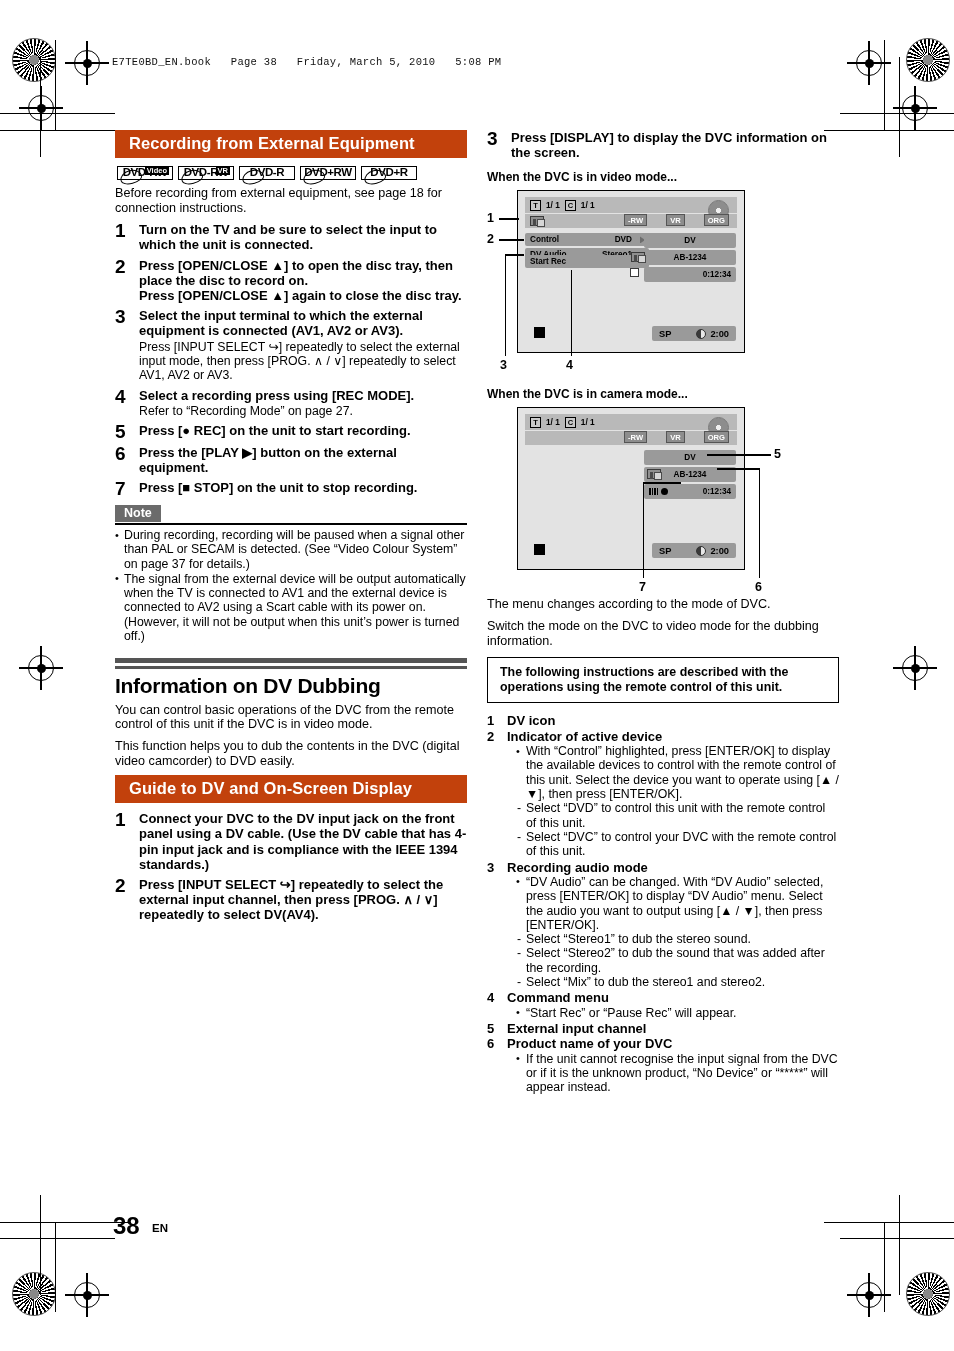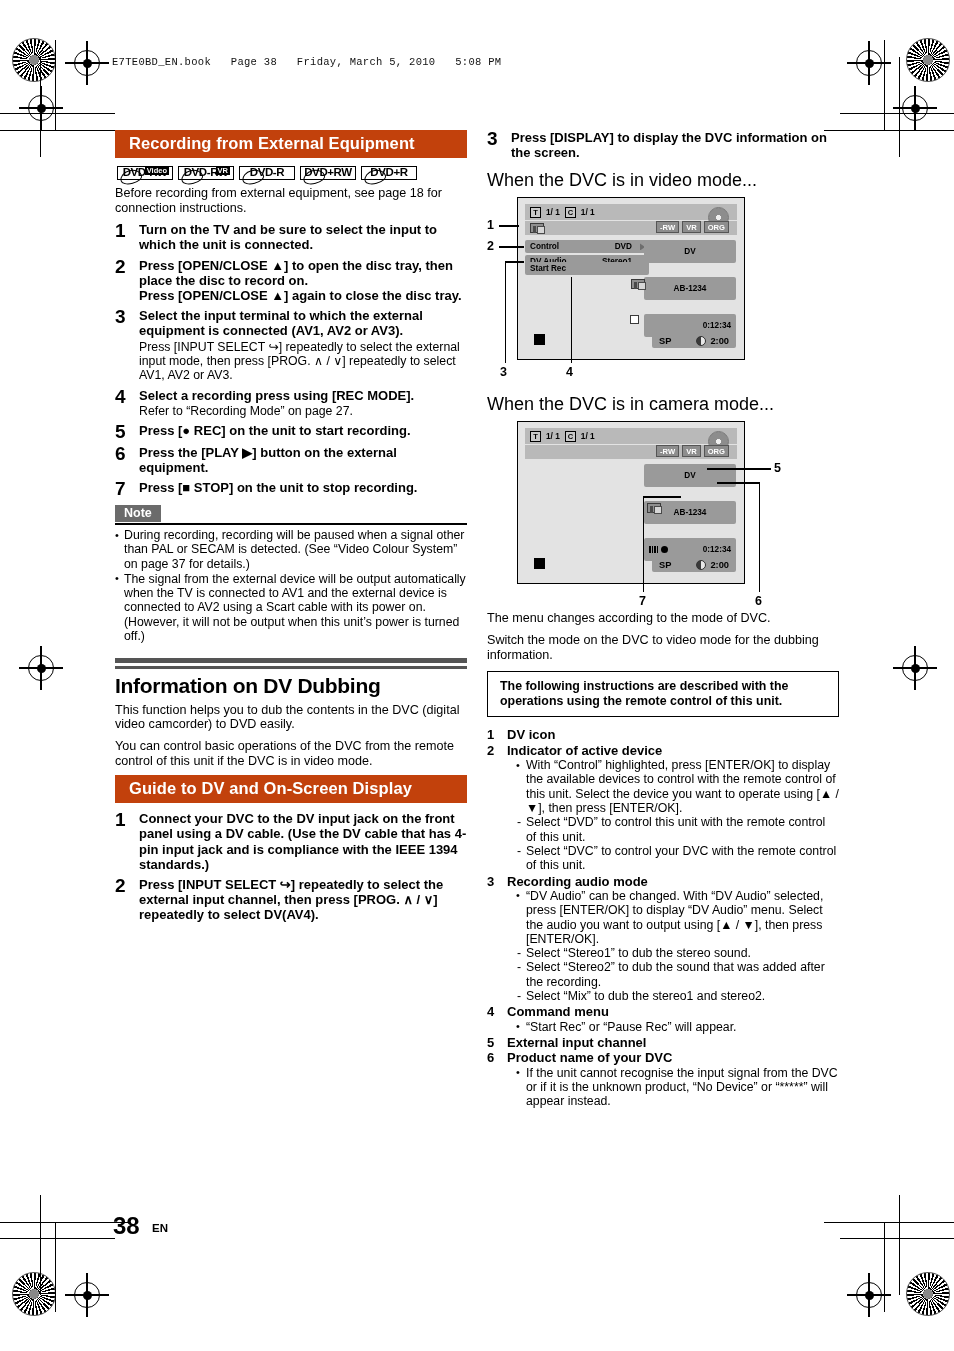--- a/index.html
+++ b/index.html
@@ -108,21 +108,21 @@
     font-size:12.3px; line-height:14.3px;
     padding-left:9px; position:relative; margin-bottom:1px;
   }
   ul.note > li::before {
     content:"\2022"; position:absolute; left:0; top:-0.5px; font-size:11px;
   }
   .nobullet { padding-left:0 !important; }
   .nobullet::before { content:"" !important; }
 
   
-  .capt { font-size:18px; font-weight:normal; margin:10px 0 6px 0; }
+  .capt { font-size:12px; font-weight:bold; margin:10px 0 6px 0; }
 
   
   .osdwrap { position:relative; }
   .osd {
     background:#e3e3e3; border:1.6px solid #000;
     width:228px; height:163px; position:relative;
     font-size:8.3px; font-weight:bold; color:#000;
   }
   .osd.cam { height:163px; }
   .osd-bar1 {
@@ -143,43 +143,43 @@
     border:1px solid #3a3a3a; position:relative;
   }
   .dvicon::before{content:"";position:absolute;left:1.5px;top:1.5px;width:3px;height:7px;background:#4a4a4a;}
   .dvicon::after{content:"";position:absolute;left:6px;top:2px;width:6px;height:6px;border:1px solid #4a4a4a;background:#d6d6d6;}
 
   .disc-ico {
     position:absolute; right:8px; top:3px; width:21px; height:21px;
     border-radius:50%; background:radial-gradient(circle at 50% 50%, #f0f0f0 0 18%, #8d8d8d 19% 70%, #b5b5b5 71% 100%);
     border:1px solid #777;
   }
-  .tagrow { position:absolute; right:8px; top:0px; display:flex; gap:3px; }
+  .tagrow { position:absolute; right:8px; top:0px; display:flex; gap:19px; }
   .tag {
     background:#8d8d8d; color:#fff; border:1px solid #555;
     font-size:7.6px; font-weight:bold; padding:0 3px; line-height:11px; height:12px;
   }
 
   .menurow {
     position:absolute; left:7px; width:124px; height:13px;
     background:#9a9a9a; border-radius:2px;
     display:flex; align-items:center; padding:0 5px;
     font-size:8.2px; font-weight:bold; color:#000;
   }
   .menurow .mv { margin-left:auto; margin-right:12px; }
   .menurow .arrow {
     position:absolute; right:4px; width:5px; height:7px; background:#6d6d6d;
     clip-path:polygon(0 0,100% 50%,0 100%);
   }
 
   .dvpanel { position:absolute; }
   .dvbox {
-    background:#9a9a9a; border-radius:2px; height:23px;
+    background:#9a9a9a; border-radius:2px; height:15px;
     display:flex; align-items:center; font-size:8.2px; font-weight:bold;
-    padding:0 5px; margin-bottom:14px; position:relative;
+    padding:0 5px; margin-bottom:2px; position:relative;
   }
   .dvbox.center { justify-content:center; }
   .dvbox .rt { margin-left:auto; }
 
   .stopsq { position:absolute; left:16px; bottom:14px; width:11px; height:11px; background:#000; }
   .spbar {
     position:absolute; right:8px; bottom:11px; width:84px; height:15px;
     background:#9a9a9a; border-radius:2px;
     display:flex; align-items:center; padding:0 7px;
     font-size:9.3px; font-weight:bold;
@@ -391,22 +391,22 @@
     <ul class="note">
       <li>During recording, recording will be paused when a signal other than PAL or SECAM is detected. (See “Video Colour System” on page 37 for details.)</li>
       <li>The signal from the external device will be output automatically when the TV is connected to AV1 and the external device is connected to AV2 using a Scart cable with its power on. (However, it will not be output when this unit’s power is turned off.)</li>
     </ul>
   </div>
 
   <div style="margin-top:15px;">
     <div class="majrule"></div>
     <div class="majrule2"></div>
     <h1 class="major">Information on DV Dubbing</h1>
+    <p class="body">You can control basic operations of the DVC from the remote control of this unit if the DVC is in video mode.</p>
     <p class="body tight">This function helps you to dub the contents in the DVC (digital video camcorder) to DVD easily.</p>
-    <p class="body">You can control basic operations of the DVC from the remote control of this unit if the DVC is in video mode.</p>
   </div>
 
   <div class="sectionbar" style="margin-top:6px;">Guide to DV and On-Screen Display</div>
 
   <div class="step">
     <div class="num">1</div>
     <div class="txt">
         <p class="hd">Connect your DVC to the DV input jack on the front panel using a DV cable. (Use the DV cable that has 4-pin input jack and is compliance with the IEEE 1394 standards.)</p>
       </div>
   </div>

